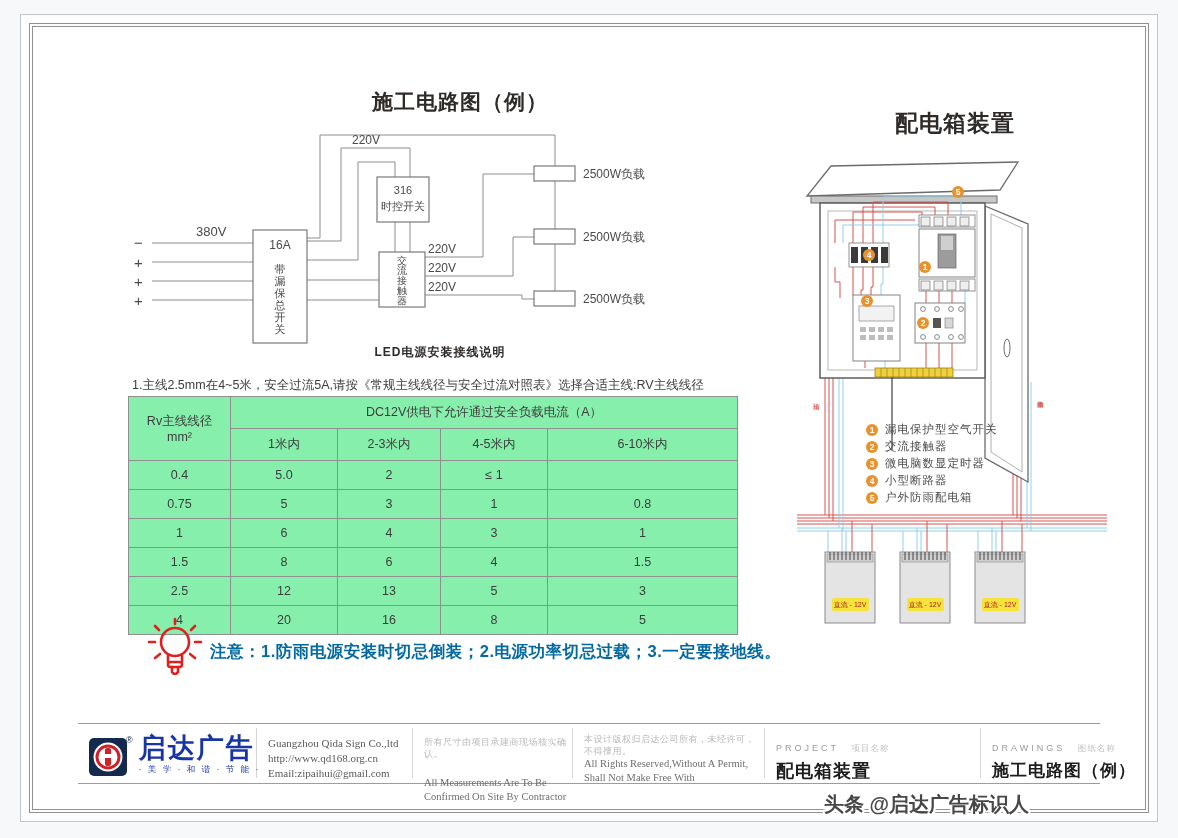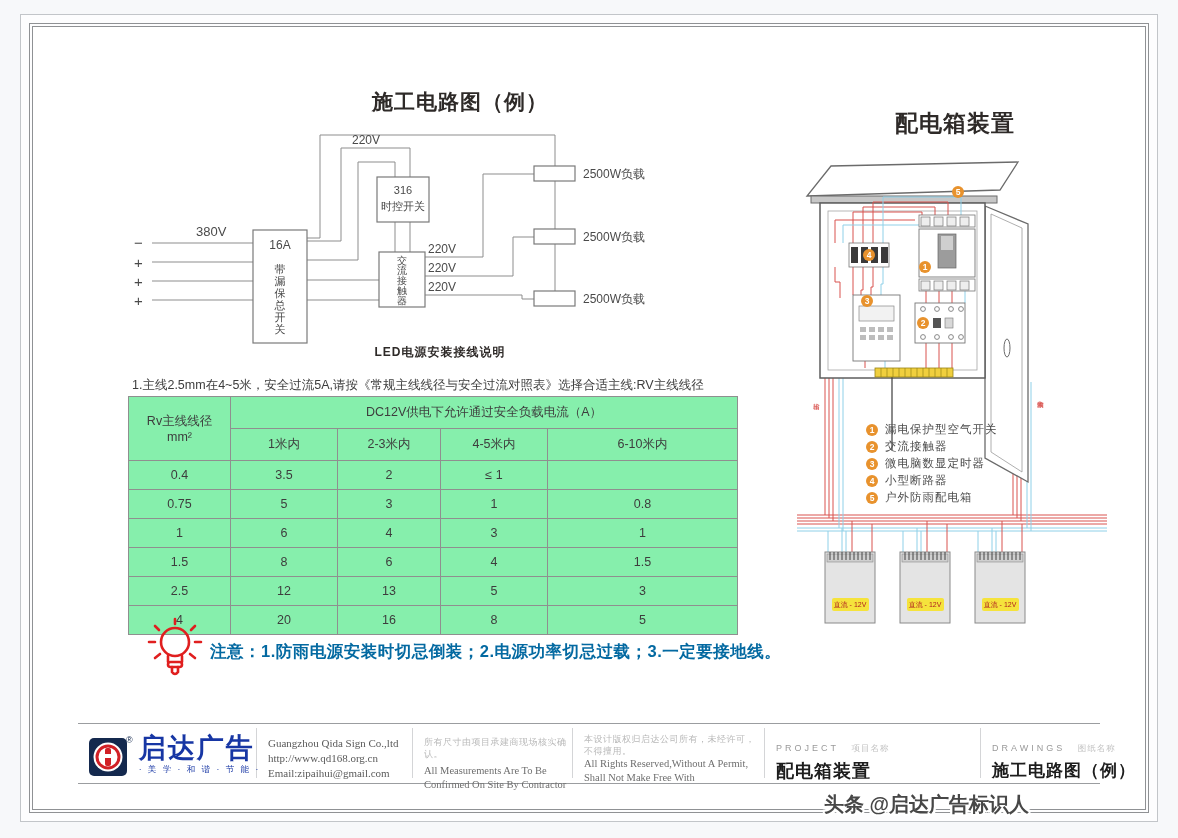--- a/index.html
+++ b/index.html
@@ -136,21 +136,21 @@
     <th colspan="4">DC12V供电下允许通过安全负载电流（A）</th>
   </tr>
   <tr style="height:27px;">
     <th>1米内</th>
     <th>2-3米内</th>
     <th>4-5米内</th>
     <th>6-10米内</th>
   </tr>
   <tr style="height:26px;">
     <td>0.4</td>
-        <td>3.5</td>
+        <td>5.0</td>
         <td>2</td>
         <td>≤ 1</td>
         <td></td>
   </tr>
   <tr style="height:26px;">
     <td>0.75</td>
         <td>5</td>
         <td>3</td>
         <td>1</td>
         <td>0.8</td>
@@ -394,21 +394,21 @@
 </div>
 
 <div class="abs tb-en" style="left:268px;top:736px;width:140px;">
   <div>Guangzhou Qida Sign Co.,ltd</div>
   <div>http://www.qd168.org.cn</div>
   <div>Email:zipaihui@gmail.com</div>
 </div>
 
 <div class="abs" style="left:424px;top:736px;width:145px;">
   <div class="tb-gray-cn">所有尺寸由项目承建商现场核实确认。</div>
-  <div class="tb-gray-en" style="margin-top:4px;">All Measurements Are To Be</div>
+  <div class="tb-gray-en" style="margin-top:16px;">All Measurements Are To Be</div>
   <div class="tb-gray-en">Confirmed On Site By Contractor</div>
 </div>
 
 <div class="abs" style="left:584px;top:733px;width:180px;">
   <div class="tb-gray-cn">本设计版权归启达公司所有，未经许可，</div>
   <div class="tb-gray-cn">不得擅用。</div>
   <div class="tb-gray-en">All Rights Reserved,Without A Permit,</div>
   <div class="tb-gray-en">Shall Not Make Free With</div>
 </div>
 

